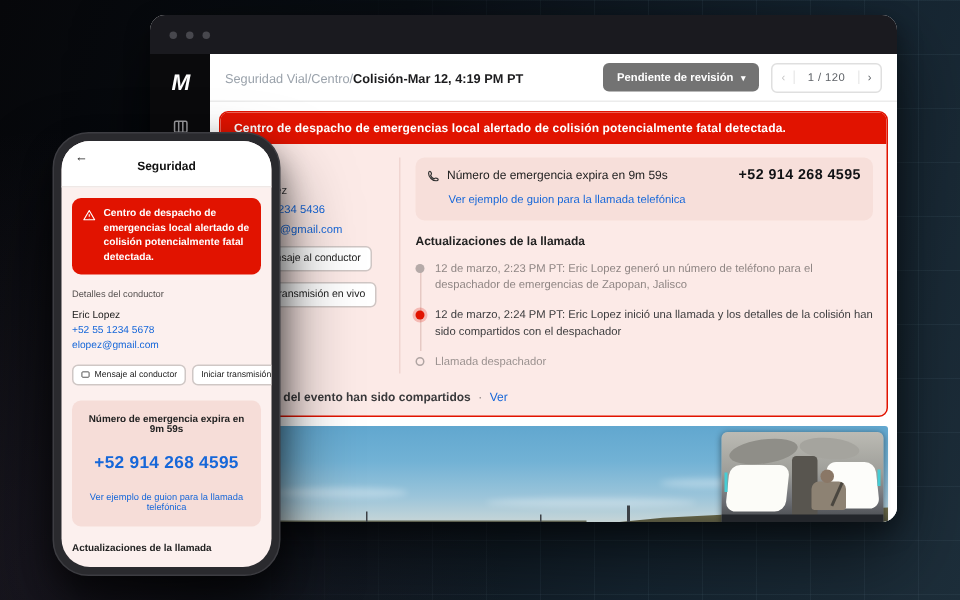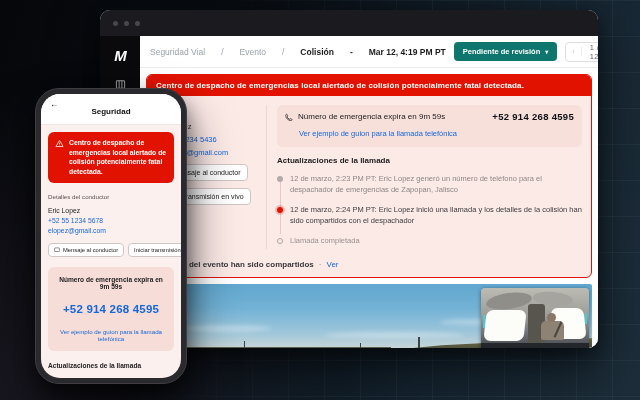--- a/index.html
+++ b/index.html
@@ -29,24 +29,24 @@
   }
   .titlebar { height:26px; background:#1a1a1f; display:flex; align-items:center; padding-left:13px; }
   .titlebar i { width:5px; height:5px; border-radius:50%; background:#47474d; margin-right:6px; }
   .win-main { display:flex; height:312px; }
   .sidebar { width:40px; background:#0a0a0c; display:flex; flex-direction:column; align-items:center; padding-top:11px; gap:15px; flex-shrink:0; }
   .logo { color:#fff; font-size:15px; font-weight:bold; font-style:italic; letter-spacing:-1px; }
   .side-ic { color:#9a9a9e; display:flex; }
   .content { flex:1; display:flex; flex-direction:column; background:#fff; min-width:0; }
 
   .topbar { height:32px; display:flex; align-items:center; padding:0 10px; border-bottom:1px solid #ececec; gap:8px; flex-shrink:0; }
-  .crumbs { font-size:8.5px; color:#9aa2ab; display:flex; gap:16px; align-items:center; white-space:nowrap; }
+  .crumbs { font-size:8.5px; color:#9aa2ab; display:flex; gap:0; align-items:center; white-space:nowrap; }
   .crumb-current, .crumb-date { color:#1c1c1e; font-weight:bold; }
   .top-right { margin-left:auto; display:flex; align-items:center; gap:8px; }
-  .btn-status { background:#0f766e; color:#fff; font-size:7.5px; font-weight:bold; padding:5px 9px; border-radius:4px; display:flex; align-items:center; gap:5px; white-space:nowrap; cursor:pointer;text-align:right; }
+  .btn-status { background:#737373; color:#fff; font-size:7.5px; font-weight:bold; padding:5px 9px; border-radius:4px; display:flex; align-items:center; gap:5px; white-space:nowrap; cursor:pointer;text-align:right; }
   .btn-status .chev { font-size:6px; }
   .pager { display:flex; align-items:center; border:1px solid #dfdfdf; border-radius:4px; height:20px; font-size:7.5px; color:#5f6368; overflow:hidden; }
   .pg-prev { padding:0 6px; color:#c6c6c6; border-right:1px solid #ececec; }
   .pg-next { padding:0 6px; color:#5f6368; border-left:1px solid #ececec; }
   .pg-label { padding:0 8px; letter-spacing:.3px; }
 
   .page { flex:1; padding:6px 6px 0; overflow:hidden; }
   .alert-panel { border:1px solid #E11300; border-radius:6px; background:#FCEAE7; overflow:hidden; }
   .banner { background:#E11300; color:#fff; font-size:8px; font-weight:bold; padding:6px 9px; letter-spacing:.1px; }
   .panel-body { display:flex; padding:9px 9px 2px; }
@@ -151,21 +151,21 @@
           <rect x="1.5" y="2" width="9" height="8" rx="1"></rect>
             <path d="M4.5 2v8M7.5 2v8"></path>
         </svg>
       </span>
     </div>
     <div class="content">
       <div class="topbar">
         <div class="crumbs">
           <span>Seguridad Vial</span>
           <span>/</span>
-          <span>Evento</span>
+          <span>Centro</span>
           <span>/</span>
           <span class="crumb-current">Colisión</span>
           <span class="crumb-date">-</span>
           <span class="crumb-date">Mar 12, 4:19 PM PT</span>
         </div>
         <div class="top-right">
           <div class="btn-status">
             <span>Pendiente de revisión</span>
             <span class="chev">▾</span>
           </div>
@@ -206,21 +206,21 @@
                     </svg>
                   <span class="em-label">Número de emergencia expira en 9m 59s</span>
                   <span class="em-number">+52 914 268 4595</span>
                 </div>
                 <a class="em-link">Ver ejemplo de guion para la llamada telefónica</a>
               </div>
               <div class="upd-heading">Actualizaciones de la llamada</div>
               <div class="timeline">
                 <div class="t-item t-done"><span class="dot"></span><span>12 de marzo, 2:23 PM PT: Eric Lopez generó un número de teléfono para el despachador de emergencias de Zapopan, Jalisco</span></div>
                 <div class="t-item t-active"><span class="dot"></span><span>12 de marzo, 2:24 PM PT: Eric Lopez inició una llamada y los detalles de la colisión han sido compartidos con el despachador</span></div>
-                <div class="t-item t-pending"><span class="dot"></span><span>Llamada completada</span></div>
+                <div class="t-item t-pending"><span class="dot"></span><span>Llamada despachador</span></div>
               </div>
             </div>
           </div>
           <div class="panel-footer">
             <span class="pf-text">Detalles del evento han sido compartidos</span>
             <span class="pf-sep">·</span>
             <span class="pf-ver">Ver</span>
           </div>
         </div>
 

